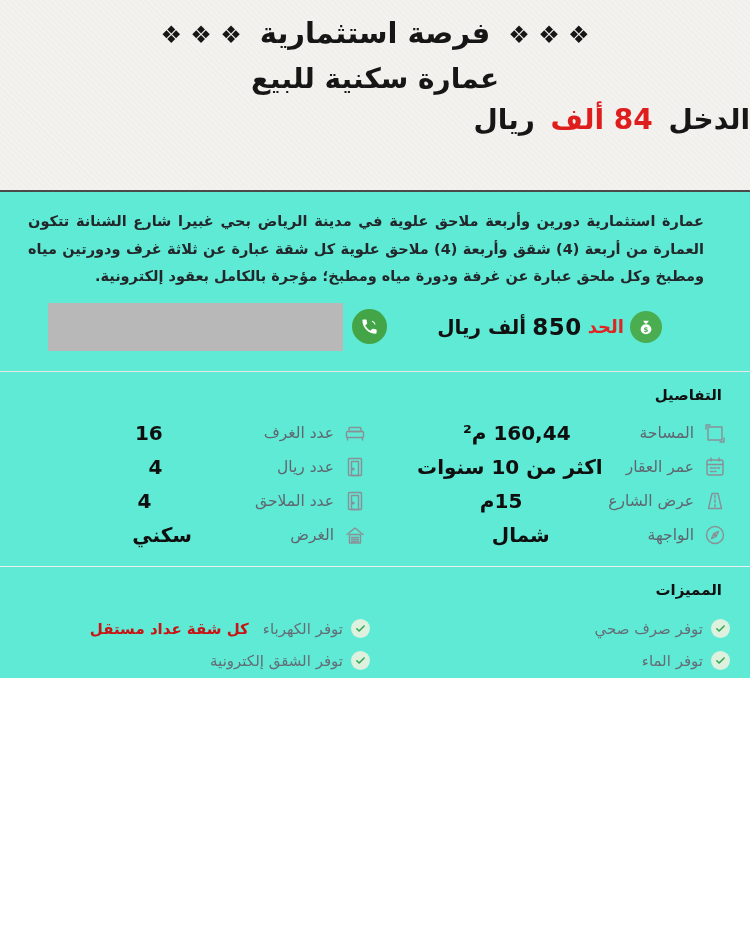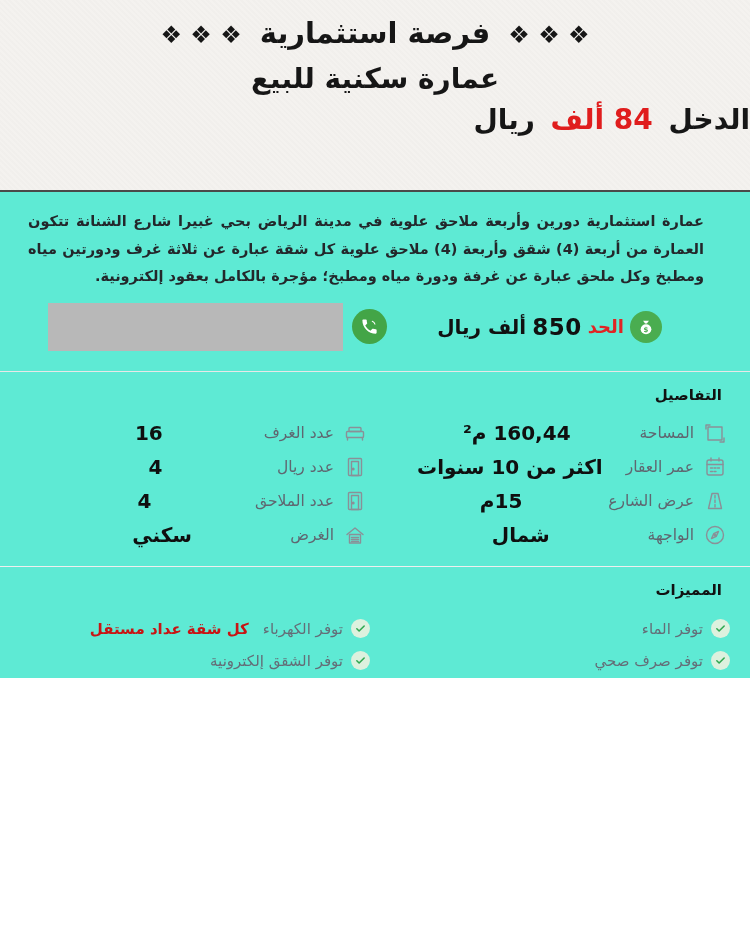--- a/index.html
+++ b/index.html
@@ -219,29 +219,29 @@
   <h2 class="sec">المميزات</h2>
   <div class="features">
 
     <div>
       <div class="frow">
         <span class="check">
           <svg width="11" height="11" viewBox="0 0 24 24">
               <path d="M4 12.5l5 5L20 6.5" stroke="#2fa84f" stroke-width="3.4" fill="none" stroke-linecap="round" stroke-linejoin="round"></path>
             </svg>
         </span>
-        <span class="flabel">توفر الماء</span>
+        <span class="flabel">توفر صرف صحي</span>
       </div>
       <div class="frow">
         <span class="check">
           <svg width="11" height="11" viewBox="0 0 24 24">
               <path d="M4 12.5l5 5L20 6.5" stroke="#2fa84f" stroke-width="3.4" fill="none" stroke-linecap="round" stroke-linejoin="round"></path>
             </svg>
         </span>
-        <span class="flabel">توفر صرف صحي</span>
+        <span class="flabel">توفر الماء</span>
       </div>
     </div>
 
     <div>
       <div class="frow">
         <span class="check">
           <svg width="11" height="11" viewBox="0 0 24 24">
               <path d="M4 12.5l5 5L20 6.5" stroke="#2fa84f" stroke-width="3.4" fill="none" stroke-linecap="round" stroke-linejoin="round"></path>
             </svg>
         </span>

